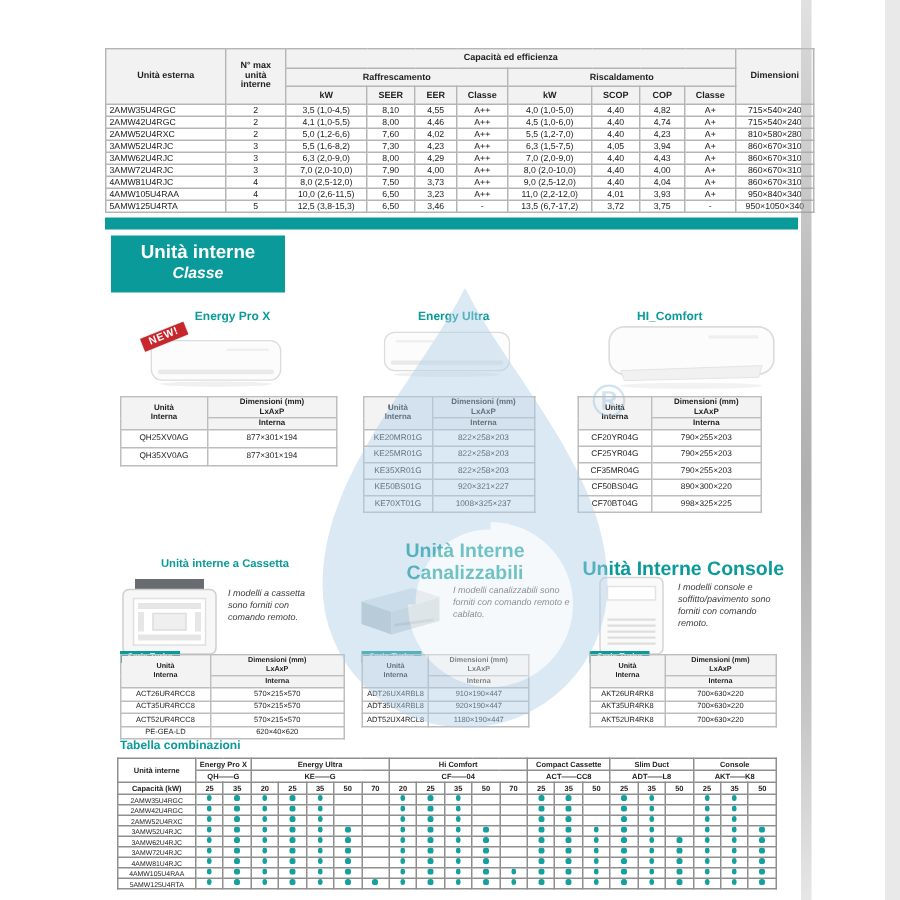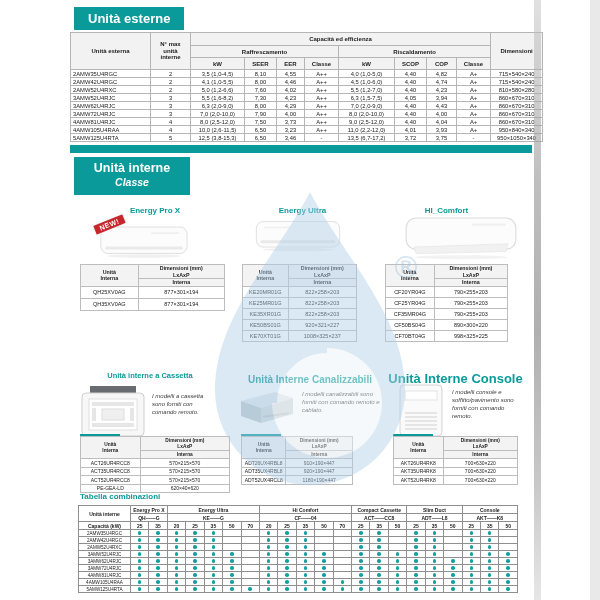--- a/index.html
+++ b/index.html
@@ -63,23 +63,20 @@
     background:linear-gradient(#c8c8c8 0%, #8a8a8a 30%, #6e6e6e 55%, #9a9a9a 80%, #d2d2d2 100%); opacity:.55; }
   .edge-strip { left:590px; top:0; width:10px; height:600px; background:#e9e9e9; }
 
   .wm { pointer-events:none; z-index:6; }
 </style>
 </head>
 <body>
 
 <div class="page">
 
-  <div class="abs hdr-box" id="hdr-esterne">
-    <span>Unità esterne</span>
-  </div>
 
   <table class="abs ext">
     <colgroup>
       <col style="width:80px">
         <col style="width:40px">
         <col style="width:54px">
         <col style="width:32px">
       <col style="width:28px">
         <col style="width:34px">
         <col style="width:56px">
@@ -408,21 +405,21 @@
           <td>ACT52UR4RCC8</td>
           <td>570×215×570</td>
         </tr>
         <tr>
           <td>PE-GEA-LD</td>
           <td>620×40×620</td>
         </tr>
       </tbody>
   </table>
 
-  <div class="abs sec-title" style="left:238px;top:374px;width:144px;font-size:10px;">Unità Interne Canalizzabili</div>
+  <div class="abs sec-title" style="left:238px;top:359px;width:144px;font-size:13px;">Unità Interne Canalizzabili</div>
   <svg class="abs" style="left:233px;top:388px;" width="64" height="40" viewBox="0 0 64 40">
     <polygon points="8,13 42,4 60,10 28,20" fill="#e3e7ea"></polygon>
     <polygon points="8,13 28,20 28,35 8,28" fill="#c2c8cd"></polygon>
     <polygon points="28,20 60,10 60,26 28,35" fill="#d5dadd"></polygon>
     <rect x="30" y="24" width="26" height="2" fill="#bfc5c9" transform="skewY(-8) translate(0,8)"></rect>
   </svg>
   <div class="abs note" style="left:302px;top:390px;width:78px;">I modelli canalizzabili sono forniti con comando remoto e cablato.</div>
   <div class="abs" style="left:241px;top:426px;">
     <span class="badge-turbo">Serie Turbo</span>
   </div>

